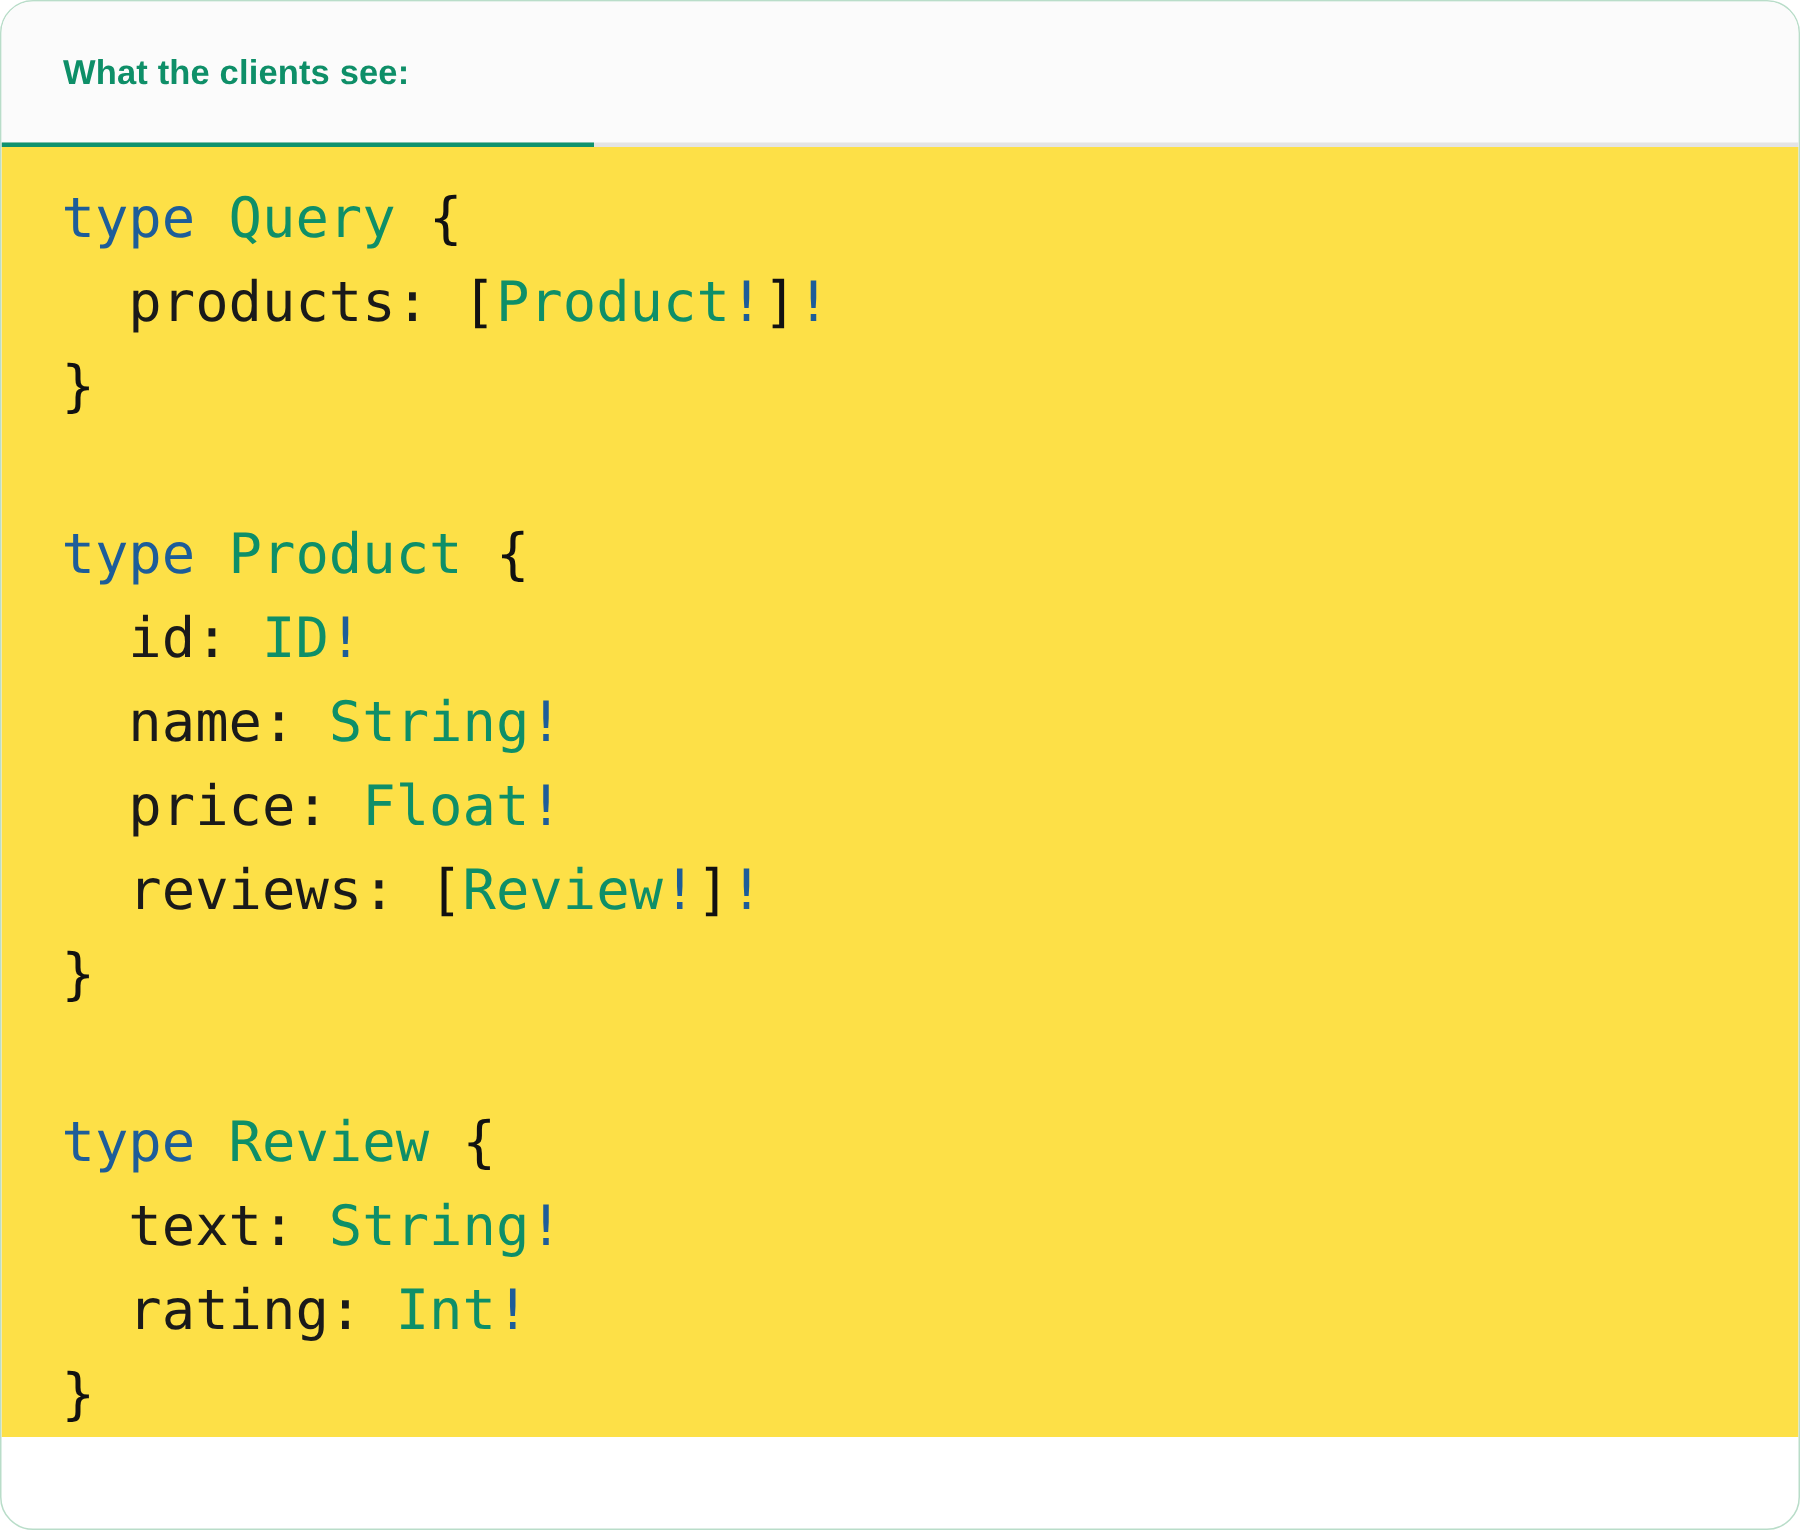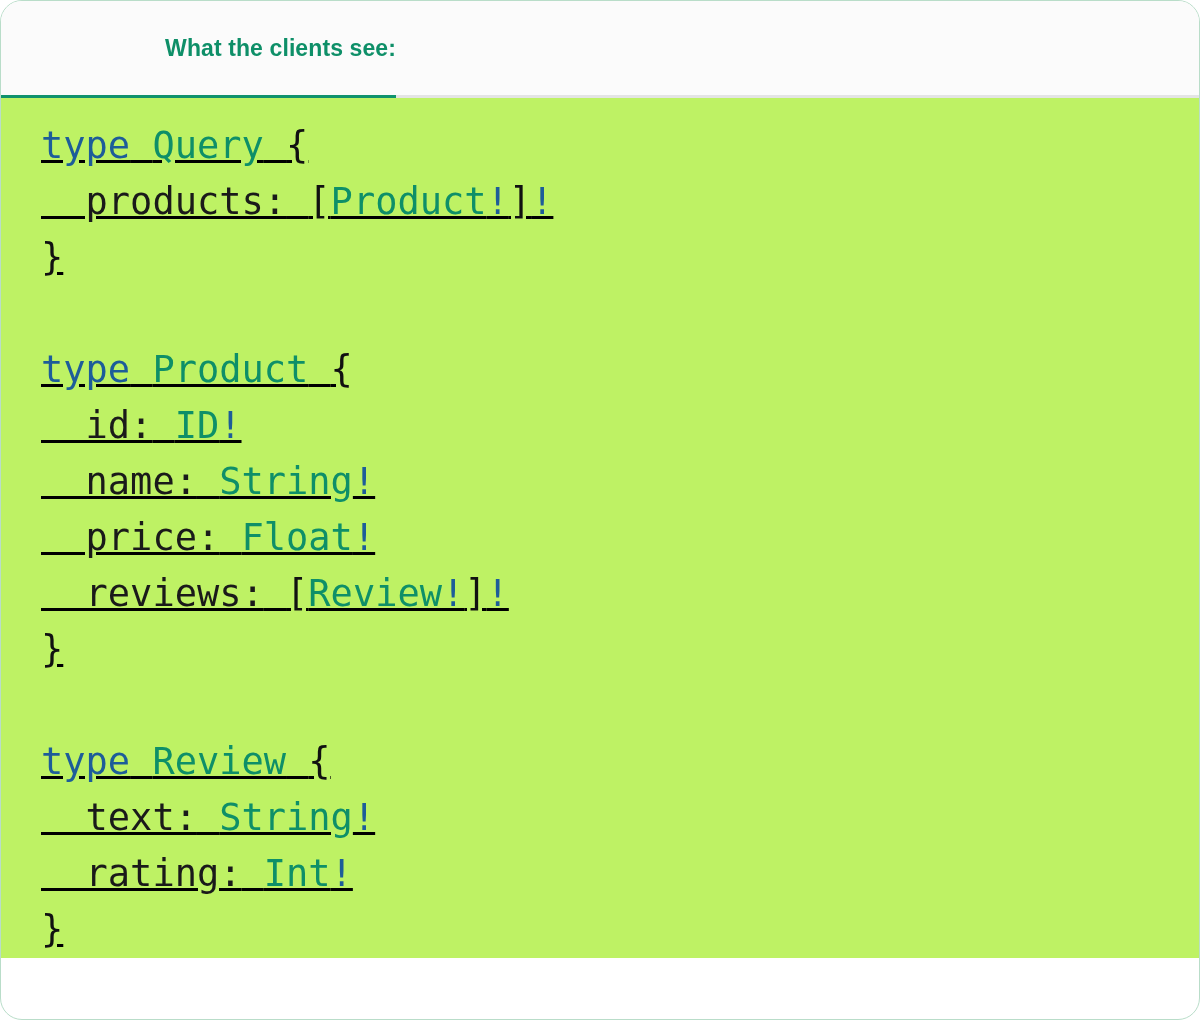--- a/index.html
+++ b/index.html
@@ -39,36 +39,34 @@
     top: 0;
     width: 395px;
     height: 97px;
     box-sizing: border-box;
     display: flex;
     align-items: center;
     padding-left: 41px;
     border-bottom: 3px solid #10926d;
     background: transparent;
     cursor: pointer;
-    justify-content: flex-end;
   }
   .tab-label {
     color: #0e8f68;
     font-size: 23px;
     font-weight: 700;
     letter-spacing: 0.1px;
     line-height: 1;
     white-space: nowrap;
   }
 
   
   .code {
     padding: 20px 0 0 40px;
-    background: #bef264;
-    text-decoration: underline;
+    background: #fde047;
   }
   .code-block {
     font-family: "DejaVu Sans Mono", "Liberation Mono", monospace;
     font-size: 37px;
     line-height: 56px;
     white-space: pre;
     letter-spacing: 0px;
     margin: 0;
   }
   .ln { display: block; height: 56px; }

